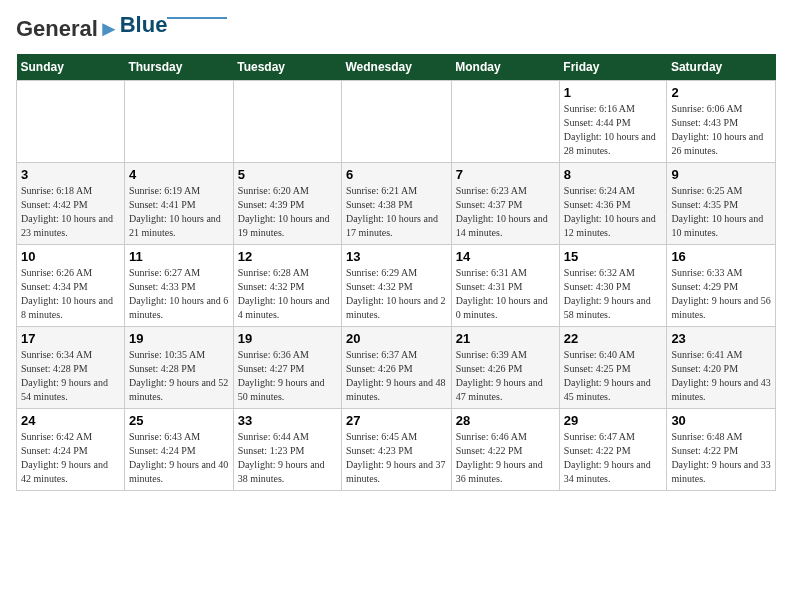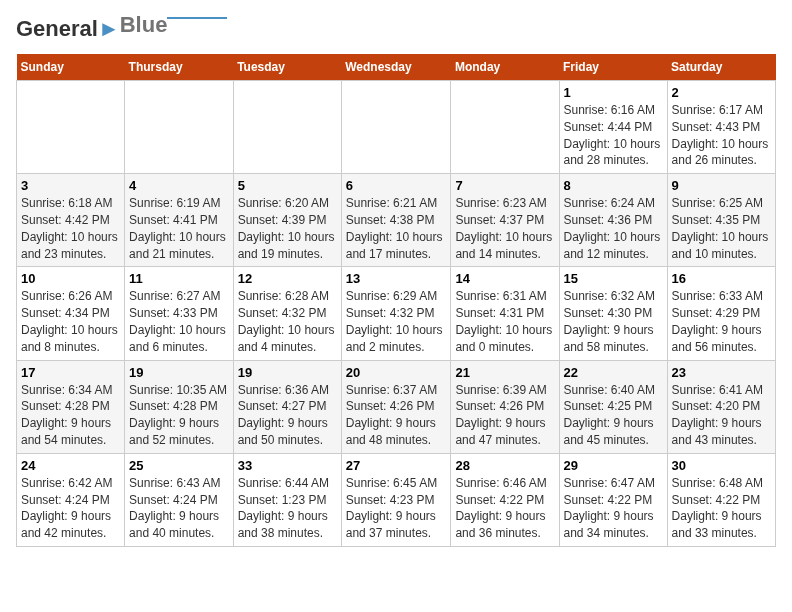--- a/index.html
+++ b/index.html
@@ -40,21 +40,21 @@
       font-size: 16px;
       font-weight: normal;
       color: #555;
     }
     table {
       width: 100%;
       border-collapse: collapse;
       font-size: 11px;
     }
     thead tr th {
-      background-color: #c2410c;
+      background-color: #14532d;
       color: #fff;
       padding: 6px 4px;
       text-align: left;
       font-size: 12px;
       font-weight: bold;
     }
     tbody tr td {
       border: 1px solid #ccc;
       vertical-align: top;
       padding: 4px;
@@ -64,40 +64,41 @@
     }
     tbody tr:nth-child(even) td {
       background: #f5f5f5;
     }
     .day-num {
       font-weight: bold;
       font-size: 13px;
       margin-bottom: 2px;
     }
     .day-info {
-      font-size: 12px;
+      font-size: 10px;
       color: #333;
       line-height: 1.4;
+      font-family: Liberation Serif, serif;
     }
     .empty-cell {
       background: #fff !important;
     }
   </style>
 </head>
 <body>
 
 <div class="header">
   <div class="logo">
     <div style="display:flex;align-items:center;">
       <span style="font-size:22px;font-weight:bold;color:#333;">
         <span style="color:#333;">General</span><span style="color:#4a90c4;">►</span>
       </span>
     </div>
     <div style="display:flex;align-items:center;">
-      <span style="font-size:22px;font-weight:bold;color:#737373;margin-top:-4px;">Blue</span>
+      <span style="font-size:22px;font-weight:bold;color:#0c4a6e;margin-top:-4px;">Blue</span>
     </div>
     <div class="logo-line"></div>
   </div>
   <div class="title-block">
     <h1></h1>
     <h2></h2>
   </div>
 </div>
 
 <table>
@@ -120,21 +121,21 @@
         <td class="empty-cell"></td>
         <td class="empty-cell"></td>
         <td>
           <div class="day-num">1</div>
           <div class="day-info">Sunrise: 6:16 AM
 Sunset: 4:44 PM
 Daylight: 10 hours and 28 minutes.</div>
         </td>
         <td>
           <div class="day-num">2</div>
-          <div class="day-info">Sunrise: 6:17 AM
+          <div class="day-info">Sunrise: 6:06 AM
 Sunset: 4:43 PM
 Daylight: 10 hours and 26 minutes.</div>
         </td>
       </tr>
       <tr>
         <td>
           <div class="day-num">3</div>
           <div class="day-info">Sunrise: 6:18 AM
 Sunset: 4:42 PM
 Daylight: 10 hours and 23 minutes.</div>

